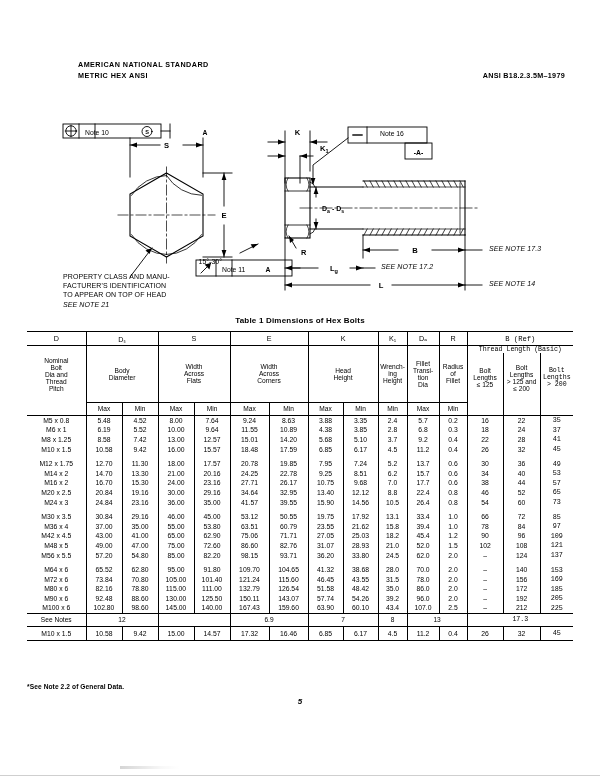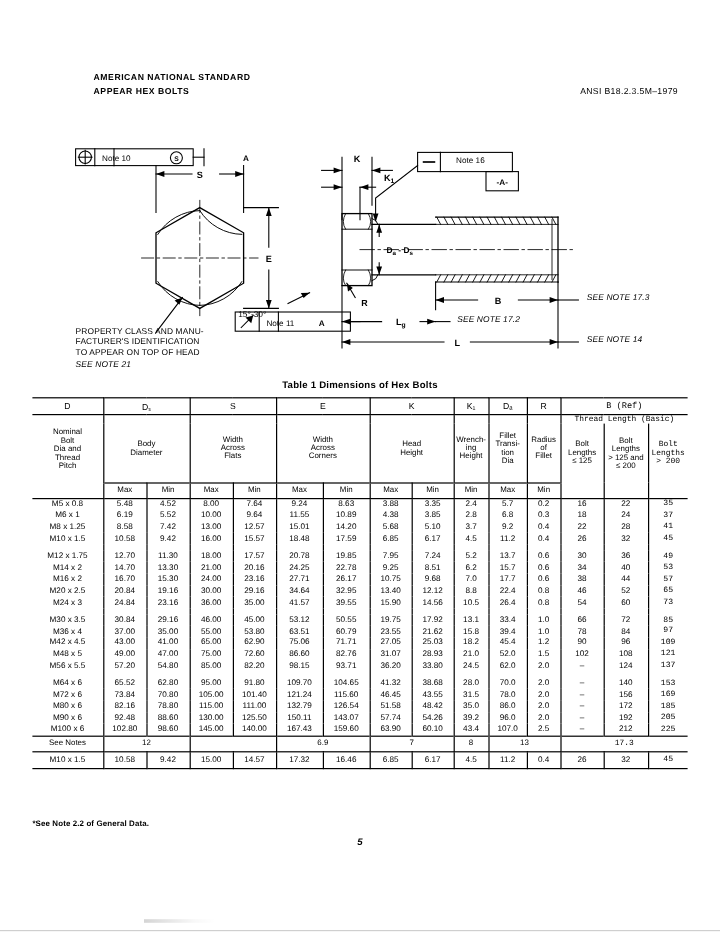--- a/index.html
+++ b/index.html
@@ -29,21 +29,21 @@
     font-size: 7.2px;
     font-weight: bold;
     letter-spacing: 0.45px;
     line-height: 10.5px;
     margin-left: 25px;
   }
   .std-code {
     position: absolute;
     right: 35px; top: 10.5px;
     font-size: 7.2px;
-    font-weight: normal;
+    font-weight: bold;
     letter-spacing: 0.3px;
   }
 
   
   .figure-area {
     position: absolute;
     left: 0; top: 105px;
     width: 600px;
     height: 205px;
   }
@@ -159,21 +159,21 @@
     left: 0; top: 775px;
     width: 600px; height: 1px;
     background: #cfcfcf;
   }
   text { font-family: "Liberation Sans", sans-serif; }
 </style>
 </head>
 <body>
 
 <div class="page-header">
-  <div class="std-title"><span>AMERICAN NATIONAL STANDARD</span><br><span>APPEAR HEX BOLTS</span></div>
+  <div class="std-title"><span>AMERICAN NATIONAL STANDARD</span><br><span>METRIC HEX ANSI</span></div>
   <div class="std-code">ANSI B18.2.3.5M–1979</div>
 </div>
 
 <div class="figure-area">
   <svg class="fig-svg" width="600" height="205" viewBox="0 0 600 205">
     <g fill="none" stroke="#000" stroke-width="0.9" stroke-linecap="square">
 
       <g>
         <rect x="63" y="19" width="98" height="14"></rect>
         <line x1="79" y1="19" x2="79" y2="33"></line>

